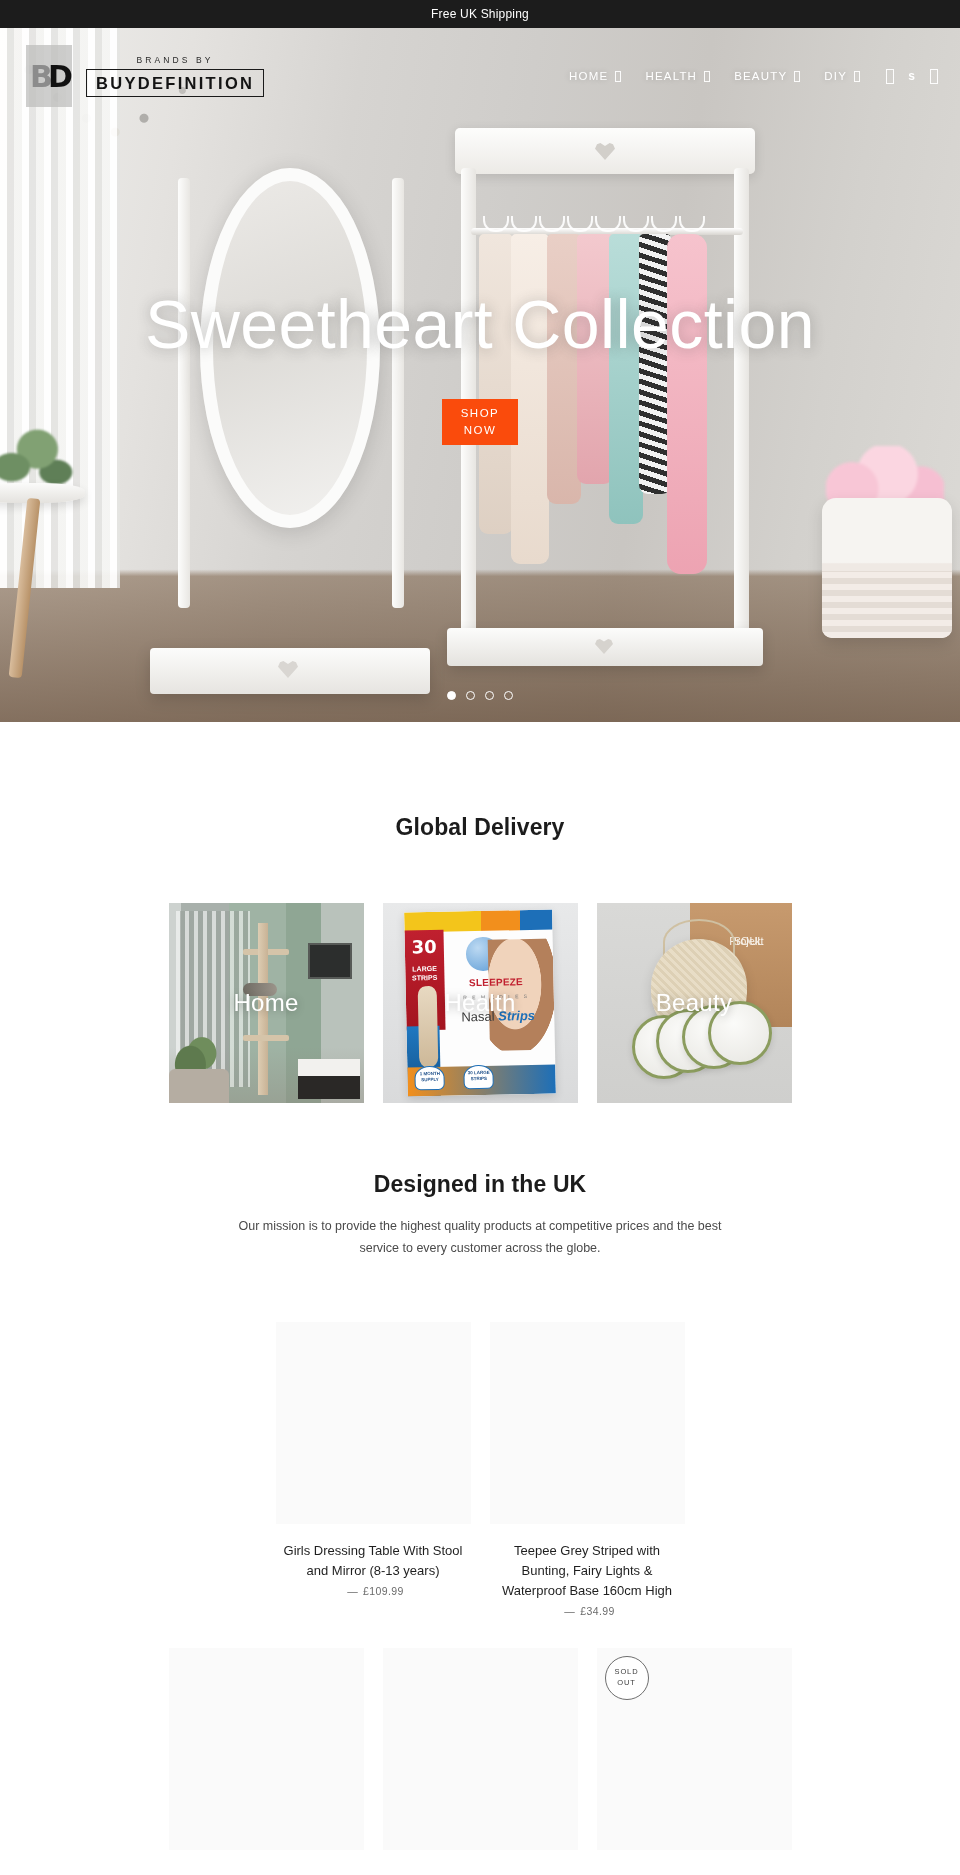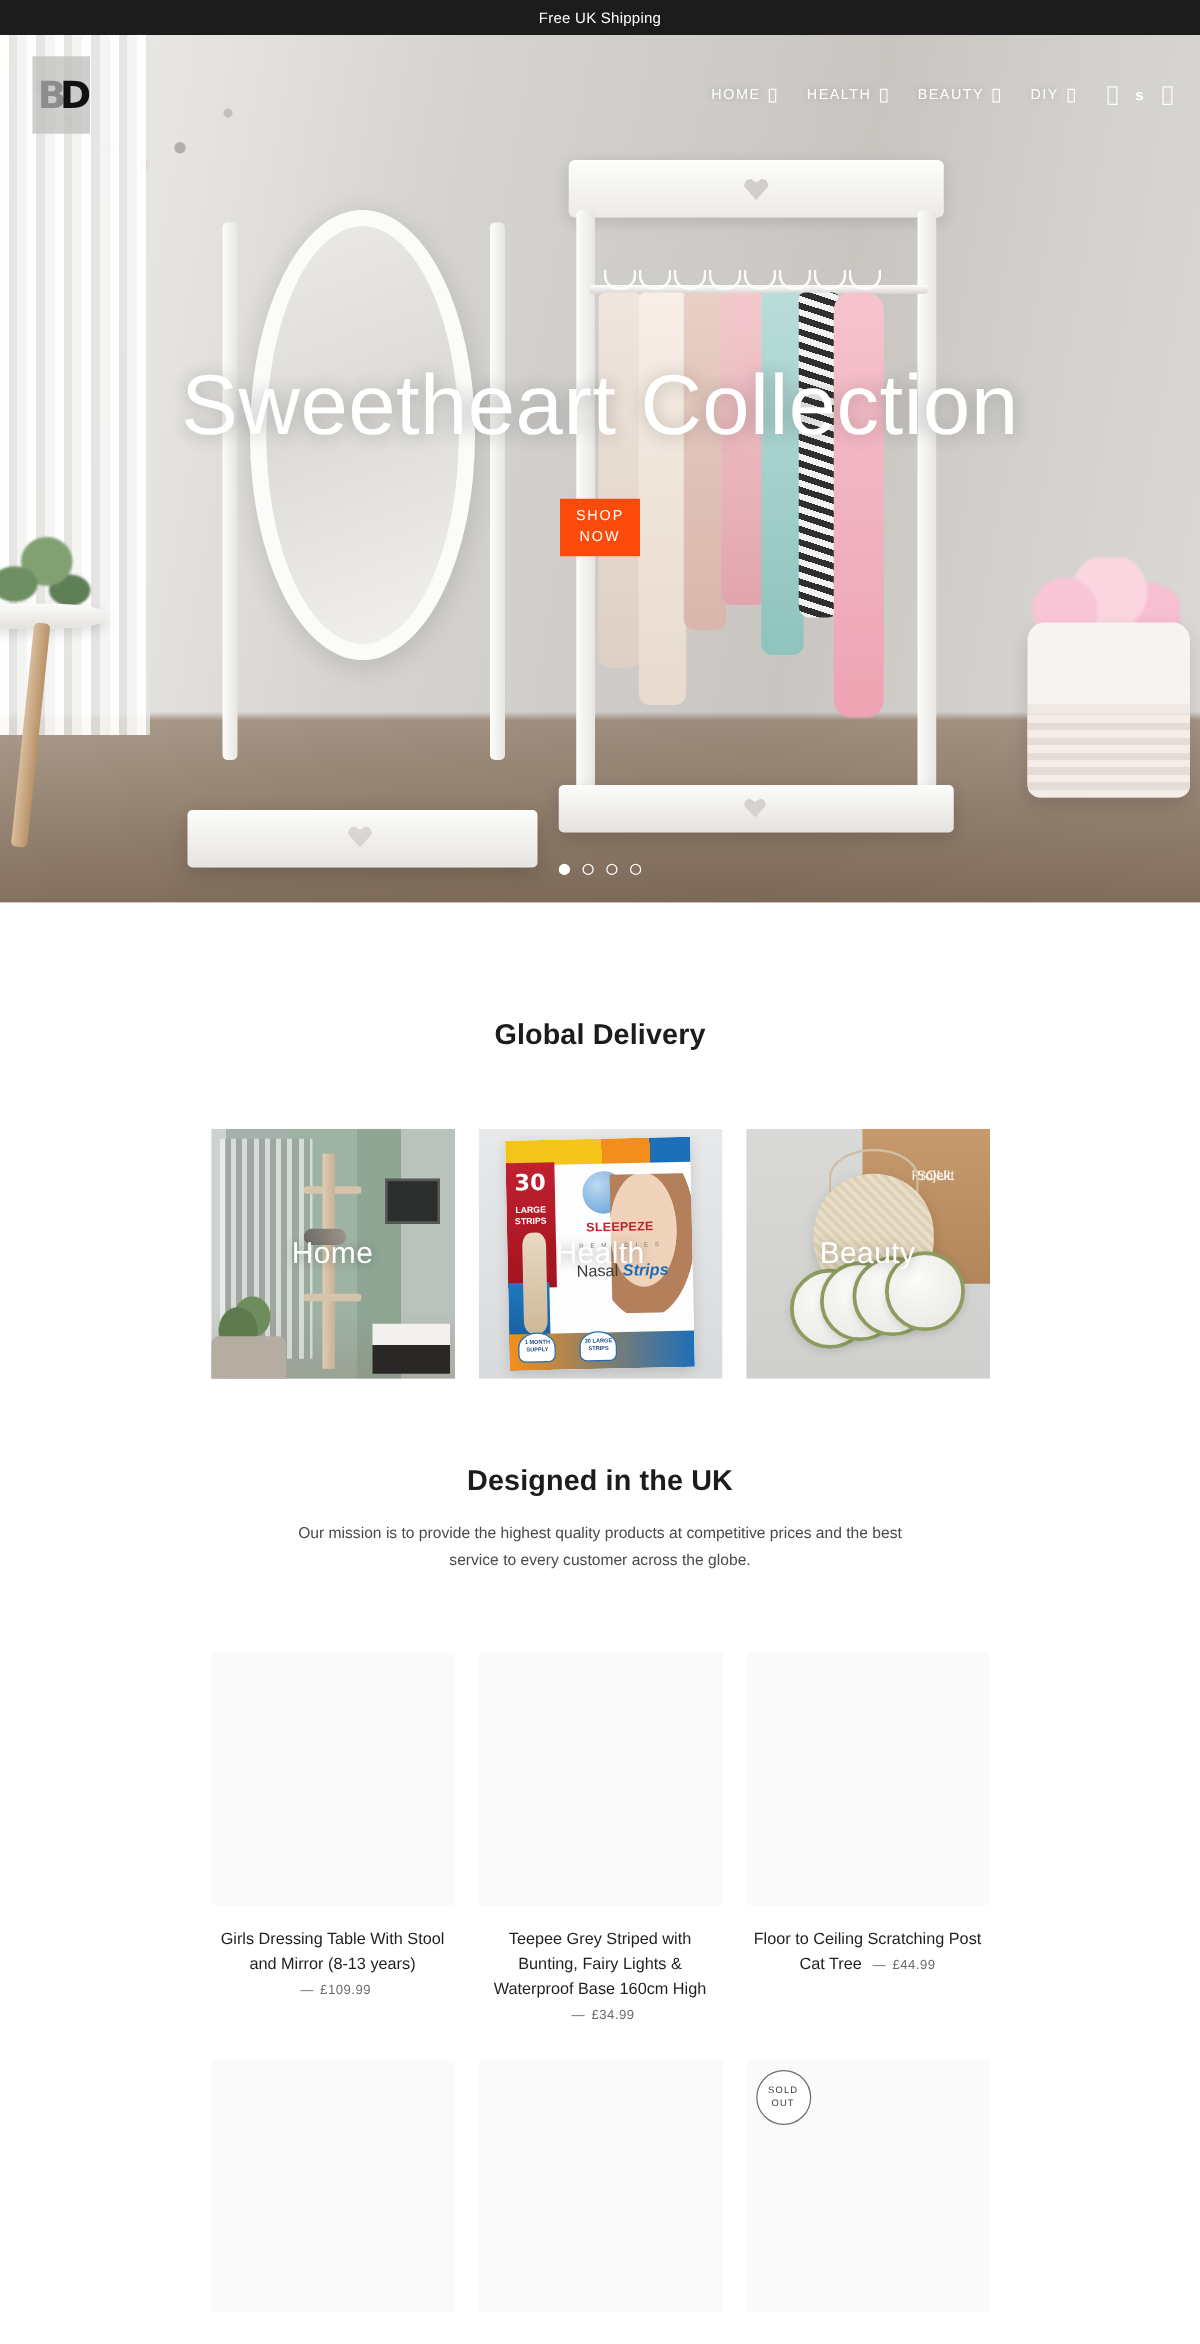--- a/index.html
+++ b/index.html
@@ -210,21 +210,21 @@
     display: flex; flex-direction: column; align-items: center; justify-content: center;
     z-index: 5; padding-bottom: 60px;
   }
   .hero-title {
     font-size: 68px; font-weight: 400; color: #ffffff; letter-spacing: .4px;
     text-shadow: 0 1px 14px rgba(60,60,60,.32);
     margin-bottom: 38px; line-height: 1.1; margin-top: 42px;
   }
   .shop-btn {
     background: #fa4b0c; color: #ffffff; border: none;
-    width: 64px; height: 46px; font-size: 11.5px; letter-spacing: 1.5px;
+    width: 76px; height: 46px; font-size: 11.5px; letter-spacing: 1.5px;
     line-height: 1.55; cursor: pointer; font-family: inherit;
   }
   .hero-dots {
     position: absolute; left: 0; bottom: 22px; width: 960px;
     display: flex; justify-content: center; gap: 10px; z-index: 6;
   }
   .dot {
     width: 9px; height: 9px; border-radius: 50%;
     border: 1.6px solid #ffffff; background: transparent; cursor: pointer;
   }
@@ -441,20 +441,24 @@
       <div class="pouf-stripes"></div>
     </div>
   </div>
 
   <div class="site-header">
     <div class="logo-wrap">
       <div class="logo-mark">
         <span class="b1">B</span>
           <span>D</span>
       </div>
+      <div class="logo-text">
+        <div class="logo-sub">BRANDS BY</div>
+        <div class="logo-main">BUYDEFINITION</div>
+      </div>
     </div>
 
     <nav class="main-nav">
       <div class="nav-item">
         <span>HOME</span>
         <span class="tofu"></span>
       </div>
       <div class="nav-item">
         <span>HEALTH</span>
         <span class="tofu"></span>
@@ -573,29 +577,20 @@
     </div>
     <div class="product">
       <div class="product-img"></div>
       <div class="product-meta">
         <span>Teepee Grey Striped with Bunting, Fairy Lights &amp; Waterproof Base 160cm High</span>
         <span class="product-price">
           <span class="dash">—</span><span>£34.99</span>
         </span>
       </div>
     </div>
-    <div class="product">
-      <div class="product-img"></div>
-      <div class="product-meta">
-        <span>Floor to Ceiling Scratching Post Cat Tree</span>
-        <span class="product-price">
-          <span class="dash">—</span><span>£44.99</span>
-        </span>
-      </div>
-    </div>
   </div>
 
   <div class="products row2">
     <div class="product">
       <div class="product-img"></div>
     </div>
     <div class="product">
       <div class="product-img"></div>
     </div>
     <div class="product">

